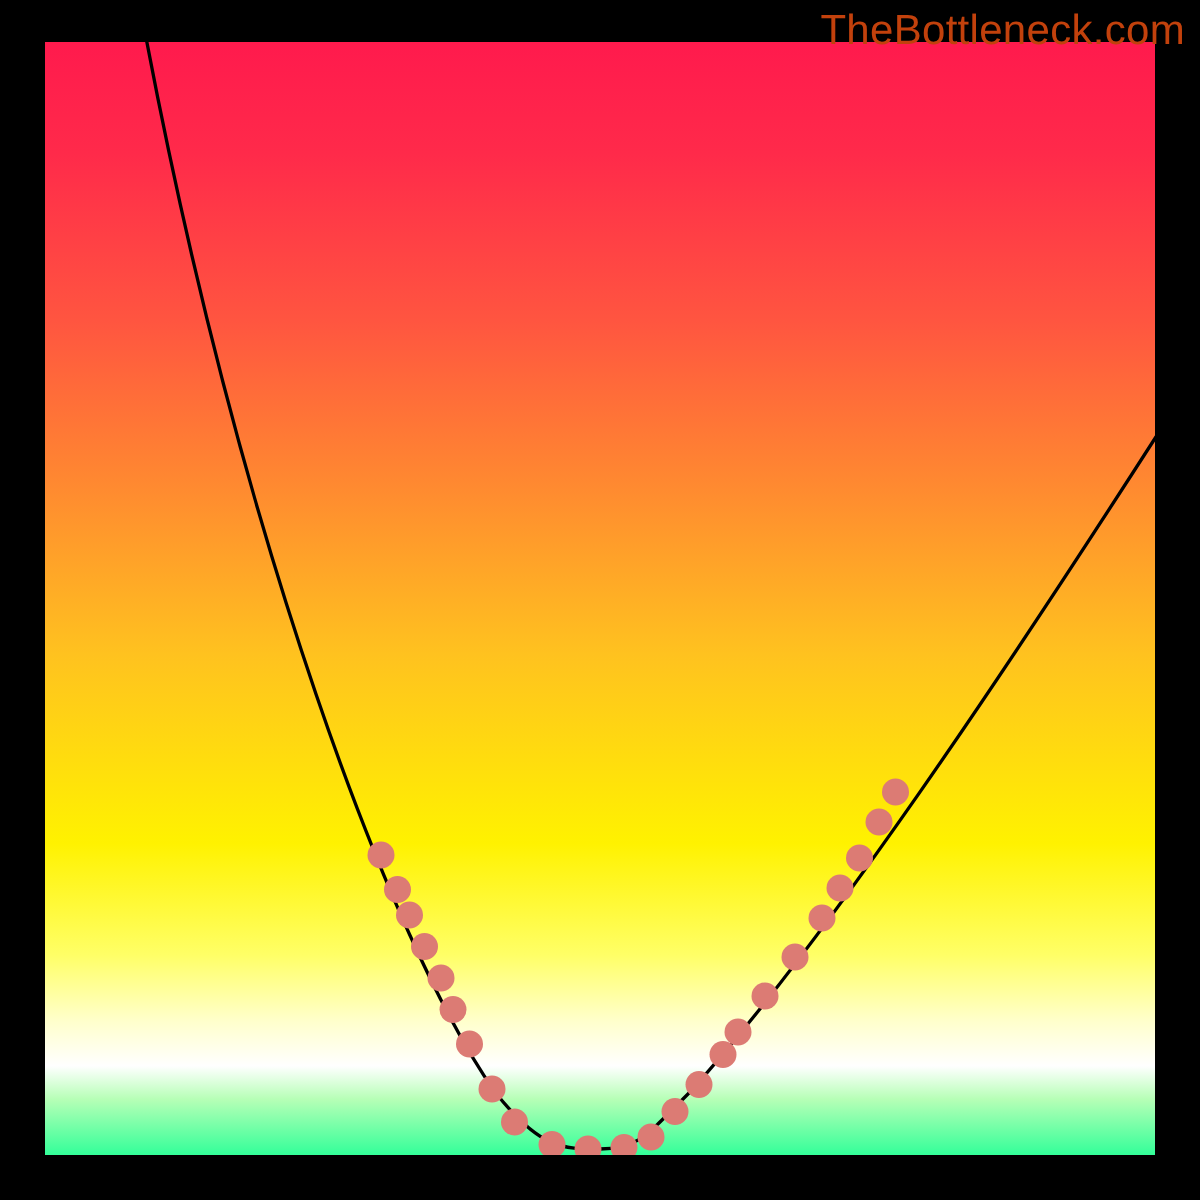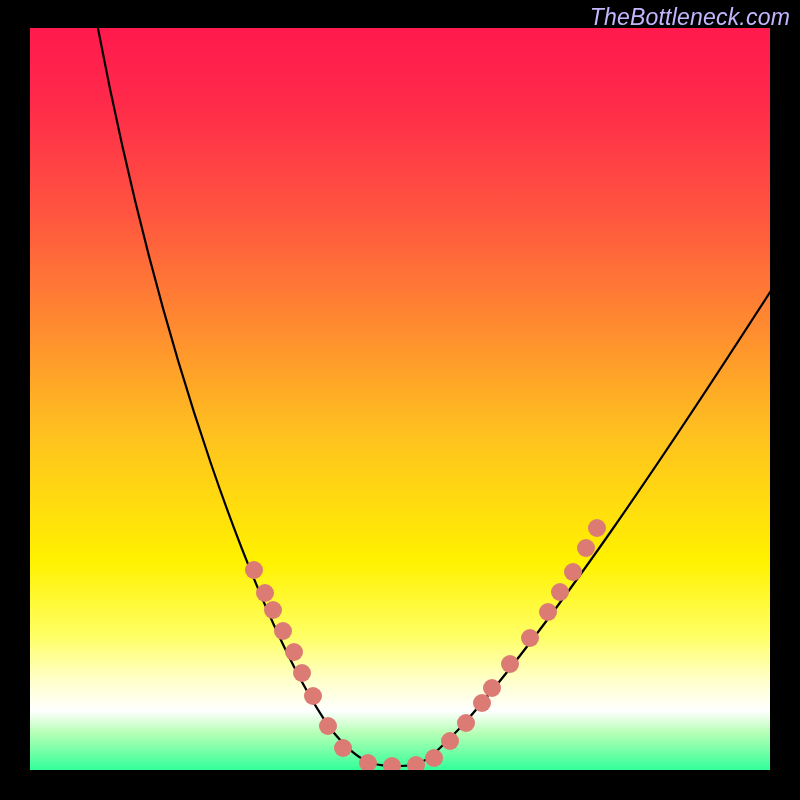--- a/index.html
+++ b/index.html
@@ -33,26 +33,25 @@
       #ffffcc 88%,
       #ffffff 92%,
       #b6ffb6 95%,
       #33ff99 100%
     );
   }
   .watermark {
     position: absolute;
     top: 4px;
     right: 10px;
-    color: #c4b5fd;
-    font-size: 23px;
+    color: #c2410c;
+    font-size: 28px;
     font-weight: 500;
     letter-spacing: 0.2px;
     z-index: 20;
-    font-style: italic;
   }
   svg.curve {
     position: absolute;
     inset: 0;
     z-index: 5;
   }
   svg.dots {
     position: absolute;
     inset: 0;
     z-index: 6;

